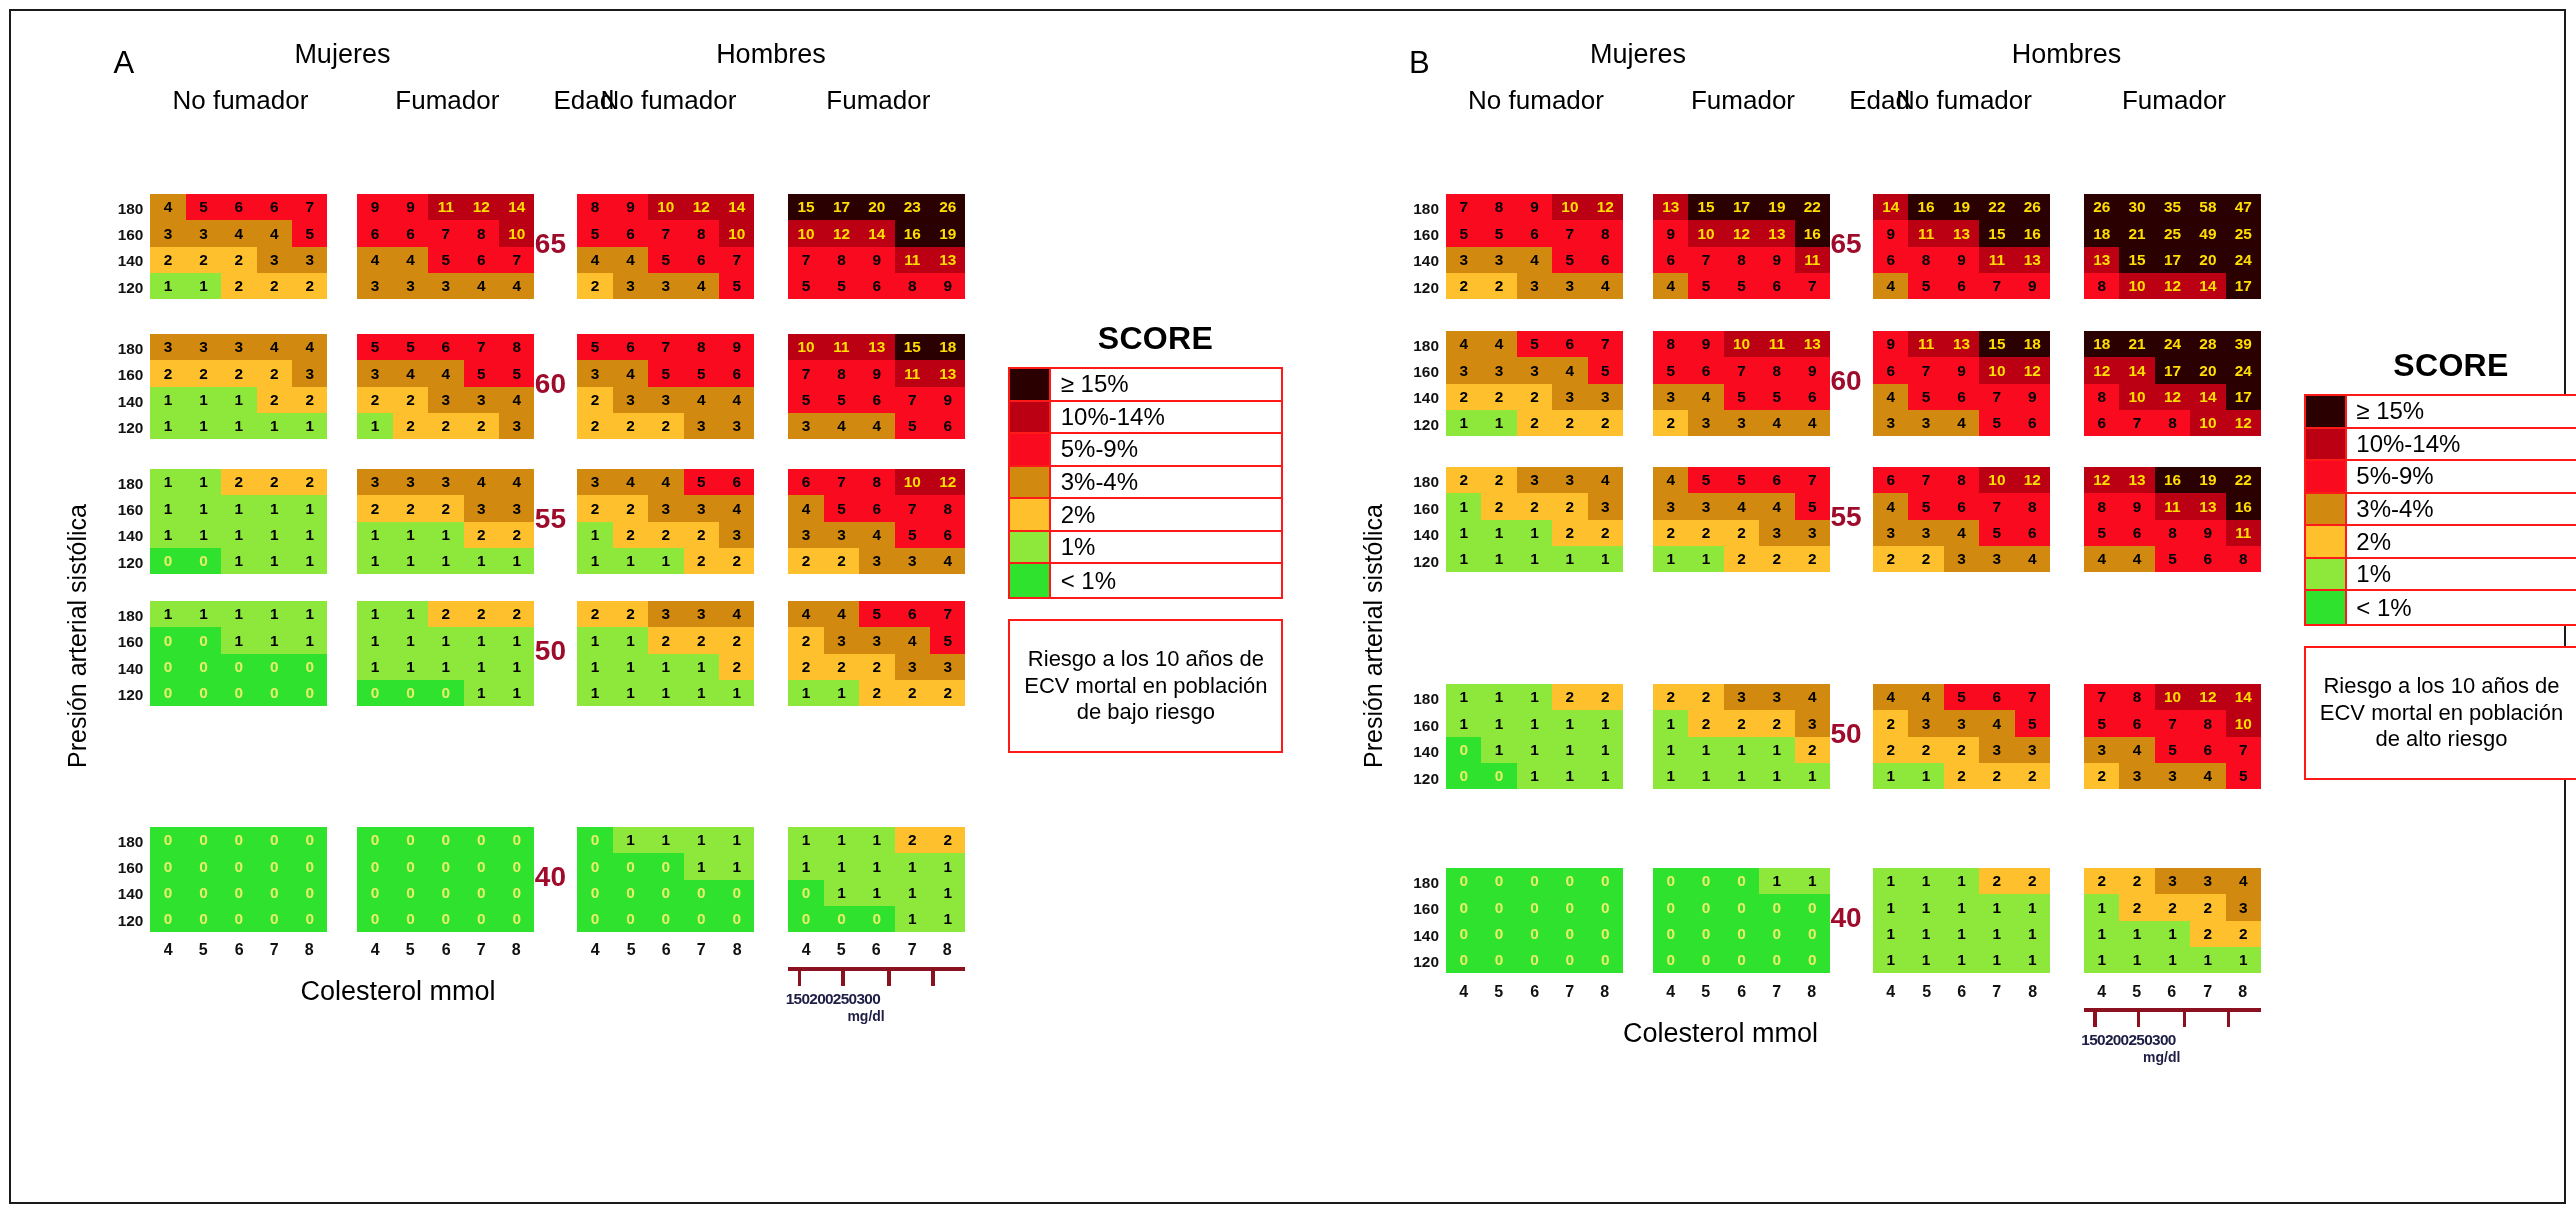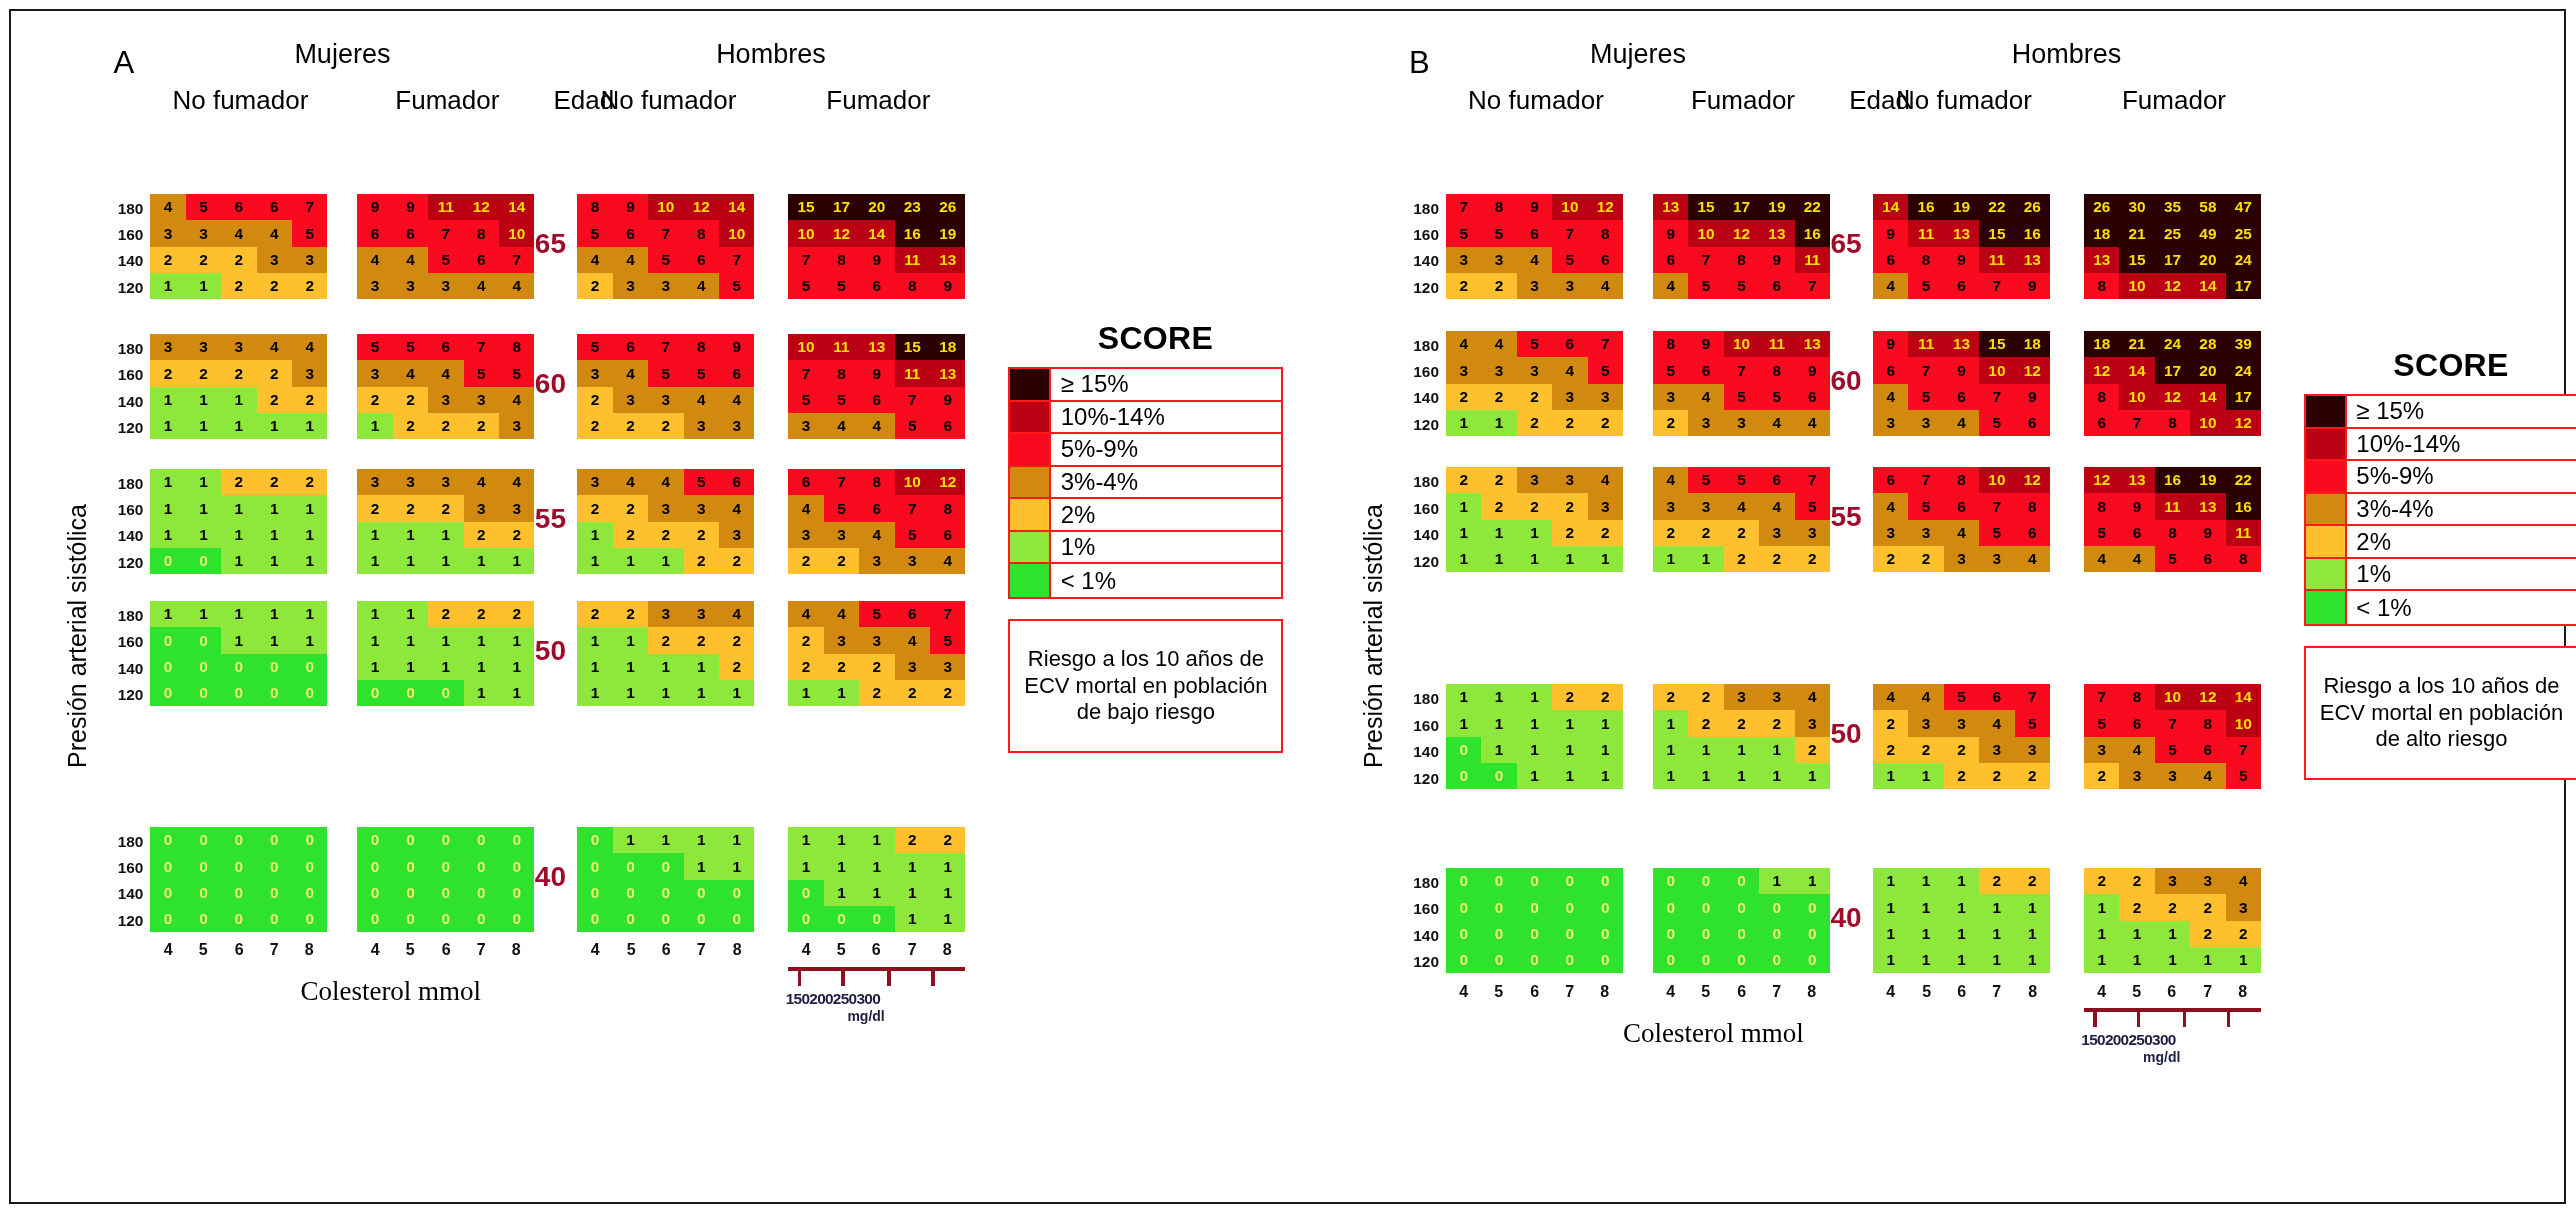--- a/index.html
+++ b/index.html
@@ -7,21 +7,21 @@
   #page{position:relative;width:2576px;height:1214px;background:#fff;box-sizing:border-box;}
   .outer-frame{position:absolute;left:9.3px;top:9.3px;width:2557px;height:1195px;border:2.7px solid #1a1a1a;box-sizing:border-box;background:#fff;}
 
   .panel{position:absolute;top:0;height:100%;}
   .panel-label{position:absolute;font-size:31px;font-weight:400;letter-spacing:0;}
 
   .sex-head{position:absolute;font-size:27px;text-align:center;}
   .smoke-head{position:absolute;font-size:26px;text-align:center;}
 
   .ylabel{position:absolute;font-size:25px;transform-origin:0 0;transform:rotate(-90deg);white-space:nowrap;}
-  .xlabel{position:absolute;font-size:27px;white-space:nowrap;font-family:Liberation Serif, serif;}
+  .xlabel{position:absolute;font-size:27px;white-space:nowrap;}
   .age-num{position:absolute;font-size:28px;font-weight:bold;color:#9e0b2b;text-align:center;}
 
   .grid{position:absolute;display:grid;grid-template-columns:repeat(5,1fr);grid-template-rows:repeat(4,1fr);}
   .cell{position:relative;display:flex;align-items:center;justify-content:center;font-size:15.4px;font-weight:bold;line-height:1;}
   .cell.dark{color:#ffdf00;}
   .cell.light{color:#000000;}
   .cell.zero{color:#e9ef6a;}
   .bp-tick{position:absolute;font-size:15.4px;font-weight:bold;color:#111;text-align:right;width:37px;}
   .chol-tick{position:absolute;font-size:16px;font-weight:bold;color:#111;text-align:center;width:17.4px;}
 

